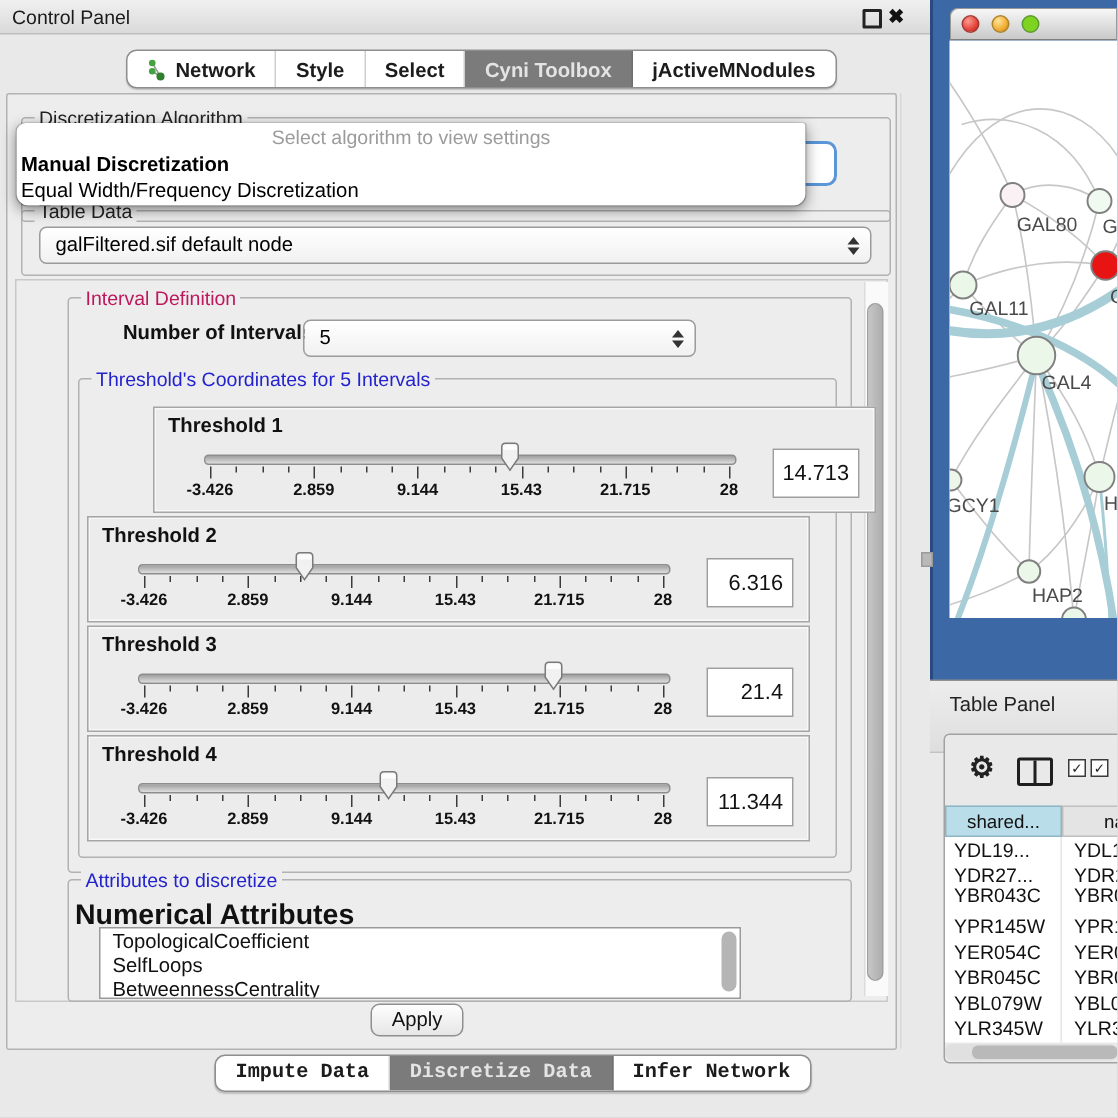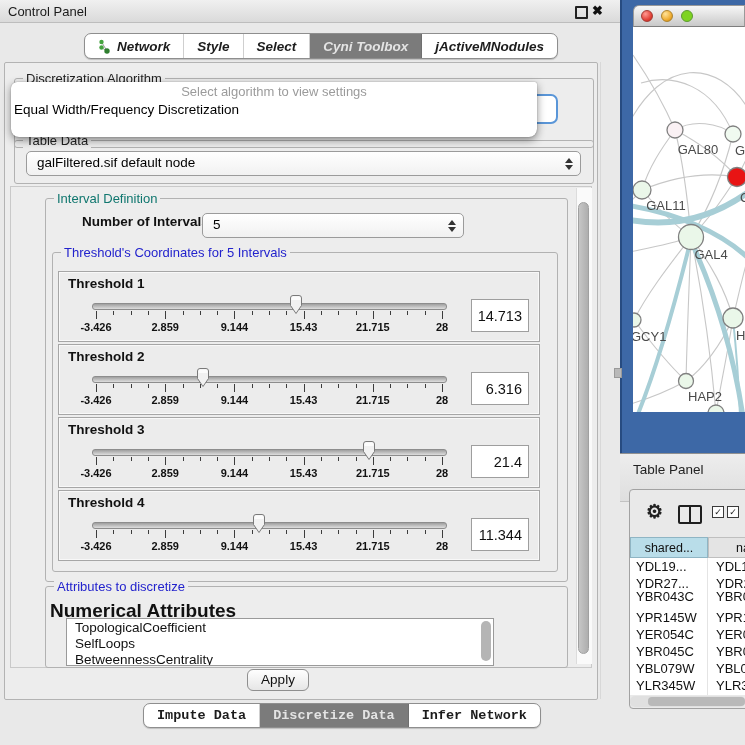--- a/index.html
+++ b/index.html
@@ -7,34 +7,34 @@
           font-family:"Liberation Sans",sans-serif;color:#111;}
   
   .cp-titlebar{position:absolute;left:0;top:0;width:620px;height:22px;
     background:linear-gradient(#f0f0f0,#dadada);border-bottom:1px solid #bdbdbd;}
   .cp-title{position:absolute;left:8px;top:4px;font-size:13px;color:#1a1a1a;}
   .win-float{position:absolute;left:575px;top:6px;width:9px;height:9px;border:2px solid #222;border-radius:1px;}
   .win-close{position:absolute;left:592px;top:3px;font-size:13px;font-weight:bold;color:#111;}
   
   .seg{position:absolute;display:flex;background:#fff;border:1px solid #8e8e8e;border-radius:7px;
        overflow:hidden;box-shadow:0 1px 1px rgba(0,0,0,.18);}
-  .top-seg{left:84px;top:33px;height:24px;font-style:italic;}
+  .top-seg{left:84px;top:33px;height:24px;}
   .bottom-seg{left:143px;top:703px;height:23px;font-family:Liberation Mono, monospace;}
   .seg-item{display:flex;align-items:center;gap:6px;padding:0 13px;font-size:13.5px;font-weight:bold;
        color:#1c1c1c;border-right:1px solid #cfcfcf;white-space:nowrap;}
   .seg-item:last-child{border-right:none;}
   .seg-item.selected{background:#7b7b7b;color:#e4e4e4;border-right-color:#6f6f6f;}
   
   .cp-main{position:absolute;left:4px;top:62px;width:592px;height:636px;background:#ededed;
        border:1px solid #b3b3b3;border-radius:2px;}
   .cp-main-line{position:absolute;left:600px;top:62px;width:1px;height:637px;background:#d8d8d8;}
   .group{position:absolute;border:1px solid #b2b2b2;border-radius:3px;}
   .group-label{position:absolute;top:-8px;left:8px;background:#ededed;padding:0 3px;
        font-size:13px;color:#222;white-space:nowrap;}
-  .group-label.green{color:#0f766e;}
+  .group-label.green{color:#be185d;}
   .group-label.blue{color:#2323cd;}
   
   .combo{position:absolute;background:linear-gradient(#ffffff,#f1f1f1);border:1px solid #9b9b9b;border-radius:5px;}
   .combo-focused{border:2px solid #5a96d8;border-radius:7px;background:#fff;}
   .combo-value{position:absolute;left:10px;top:3px;font-size:13.5px;color:#000;white-space:nowrap;}
   .stepper{position:absolute;right:7px;top:50%;margin-top:-6px;width:8px;height:12px;}
   .stepper .up{position:absolute;left:0;top:0;width:0;height:0;
        border-left:4px solid transparent;border-right:4px solid transparent;border-bottom:5px solid #333;}
   .stepper .dn{position:absolute;left:0;bottom:0;width:0;height:0;
        border-left:4px solid transparent;border-right:4px solid transparent;border-top:5px solid #333;}
@@ -149,20 +149,21 @@
   <div class="cp-main-line"></div>
 
   <div class="group" style="left:14px;top:78px;width:578px;height:68px;">
     <span class="group-label">Discretization Algorithm</span>
   </div>
   <div class="combo combo-focused" style="left:26px;top:94px;width:528px;height:26px;"></div>
 
   <div class="popup">
     <div class="popup-placeholder">Select algorithm to view settings</div>
     <div id="popup-options">
+        <div class="popup-item selected">Manual Discretization</div>
         <div class="popup-item">Equal Width/Frequency Discretization</div>
       </div>
   </div>
 
   <div class="group" style="left:14px;top:140px;width:578px;height:42px;">
     <span class="group-label">Table Data</span>
   </div>
   <div class="combo" style="left:26px;top:151px;width:553px;height:23px;">
     <span class="combo-value">galFiltered.sif default node</span>
     <span class="stepper">
@@ -184,21 +185,21 @@
     <span class="stepper">
         <i class="up"></i>
         <i class="dn"></i>
       </span>
   </div>
 
   <div class="group" style="left:52px;top:252px;width:504px;height:318px;">
     <span class="group-label blue">Threshold's Coordinates for 5 Intervals</span>
   </div>
   <div id="threshold-rows">
-      <div class="threshold-box" style="top: 271px;">
+      <div class="threshold-box" style="top: 271px; margin-left: 44px;">
         <div class="th-label">Threshold 1</div>
         <div class="th-track"></div>
         <div class="th-ticks">
           <div class="tick major" style="left: 0px;"></div>
           <div class="tick minor" style="left: 17.3px;"></div>
           <div class="tick minor" style="left: 34.6px;"></div>
           <div class="tick minor" style="left: 51.9px;"></div>
           <div class="tick major" style="left: 69.2px;"></div>
           <div class="tick minor" style="left: 86.5px;"></div>
           <div class="tick minor" style="left: 103.8px;"></div>

